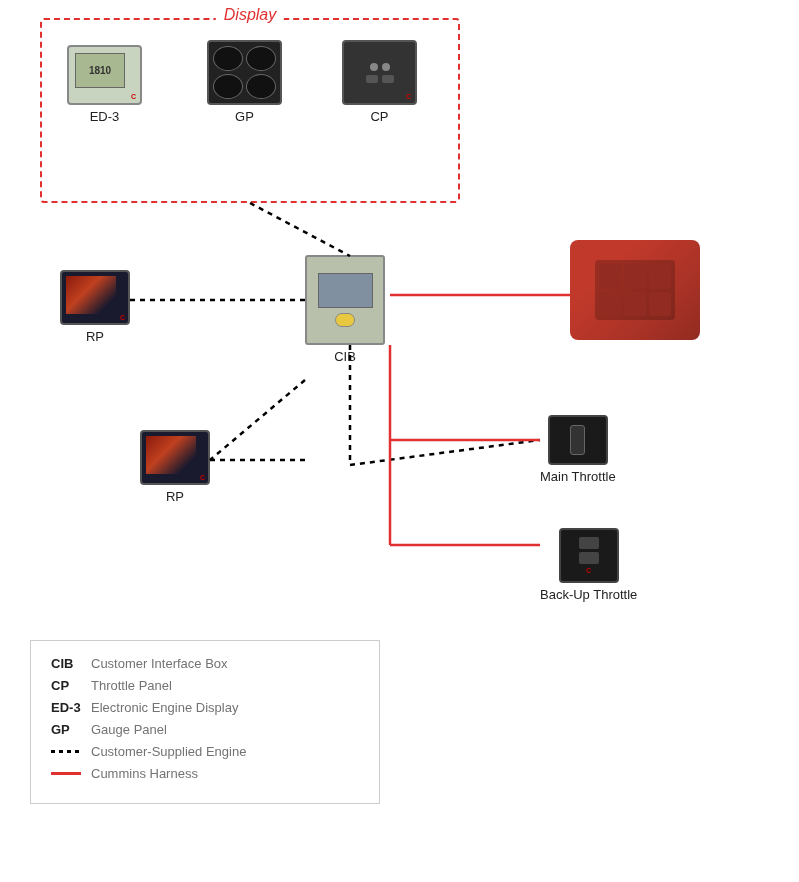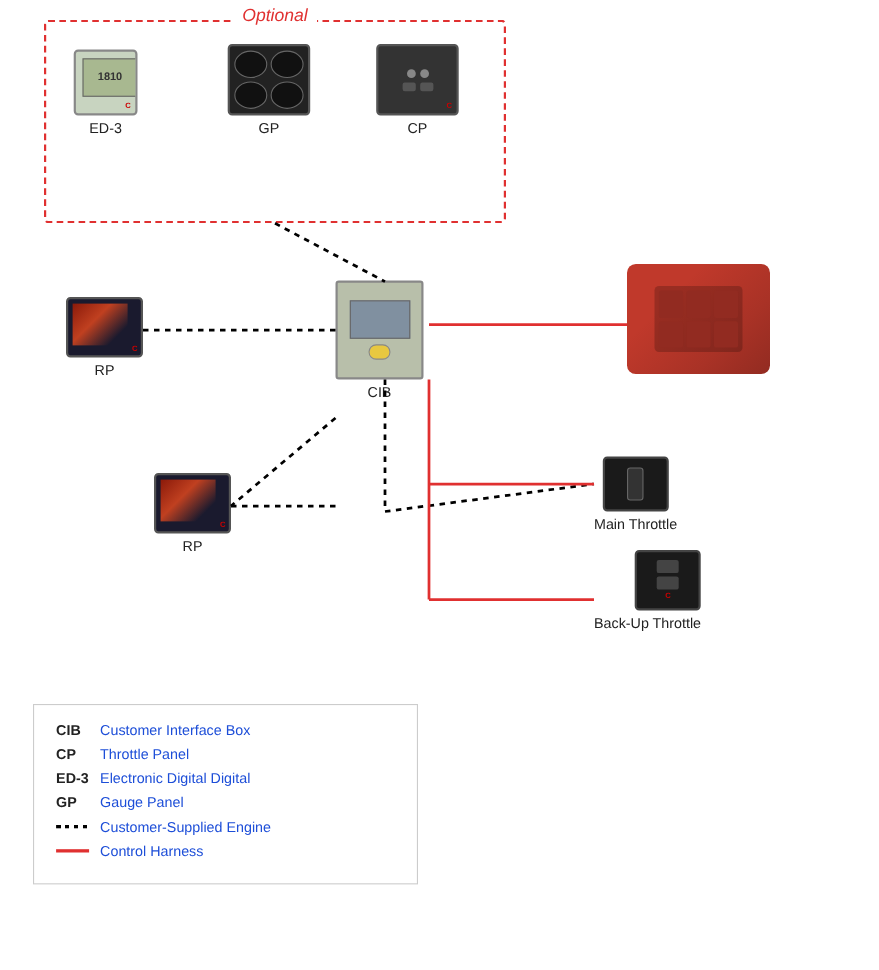--- a/index.html
+++ b/index.html
@@ -50,21 +50,21 @@
     }
     .device-label {
       font-size: 13px;
       color: #222;
       margin-top: 4px;
       text-align: center;
     }
 
     
     .ed3-box {
-      width: 58px;
+      width: 75px;
       height: 60px;
       background: #c8d4c0;
       border: 2px solid #888;
       border-radius: 4px;
       position: relative;
       overflow: hidden;
     }
     .ed3-screen {
       position: absolute;
       top: 6px; left: 6px;
@@ -292,21 +292,21 @@
       margin-bottom: 7px;
       font-size: 13px;
     }
     .legend-abbr {
       width: 40px;
       font-weight: bold;
       color: #222;
       flex-shrink: 0;
     }
     .legend-desc {
-      color: #1d4ed8;
+      color: #737373;
     }
     .legend-line-dotted {
       width: 30px;
       height: 3px;
       margin-right: 10px;
       background: repeating-linear-gradient(
         to right,
         #000 0px, #000 4px,
         transparent 4px, transparent 8px
       );
@@ -321,21 +321,21 @@
       width: 40px;
       flex-shrink: 0;
     }
   </style>
 </head>
 <body>
 
 <div class="diagram-area">
 
   <div class="optional-box">
-    <span class="optional-label">Optional</span>
+    <span class="optional-label">Display</span>
 
     <div class="device" style="position:absolute; top:25px; left:25px;">
       <div class="ed3-box">
         <div class="ed3-screen">
           <span>1810</span>
         </div>
         <div class="ed3-brand">C</div>
       </div>
       <div class="device-label">ED-3</div>
     </div>
@@ -403,21 +403,21 @@
     </div>
   </div>
 
   <div class="device" style="position:absolute; top:415px; left:540px;">
     <div class="throttle-main">
       <div class="throttle-handle"></div>
     </div>
     <div class="device-label">Main Throttle</div>
   </div>
 
-  <div class="device" style="position:absolute; top:500px; left:540px;align-items:flex-end;">
+  <div class="device" style="position:absolute; top:528px; left:540px;">
     <div class="throttle-backup">
       <div class="backup-btn"></div>
       <div class="backup-btn"></div>
       <div class="backup-brand">C</div>
     </div>
     <div class="device-label">Back-Up Throttle</div>
   </div>
 
   <svg class="connections-svg">
     <defs>
@@ -451,31 +451,31 @@
   <div class="legend-row">
     <span class="legend-abbr">CIB</span>
     <span class="legend-desc">Customer Interface Box</span>
   </div>
   <div class="legend-row">
     <span class="legend-abbr">CP</span>
     <span class="legend-desc">Throttle Panel</span>
   </div>
   <div class="legend-row">
     <span class="legend-abbr">ED-3</span>
-    <span class="legend-desc">Electronic Digital Digital</span>
+    <span class="legend-desc">Electronic Engine Display</span>
   </div>
   <div class="legend-row">
     <span class="legend-abbr">GP</span>
     <span class="legend-desc">Gauge Panel</span>
   </div>
   <div class="legend-row">
     <span class="legend-line-abbr">
       <div class="legend-line-dotted"></div>
     </span>
     <span class="legend-desc">Customer-Supplied Engine</span>
   </div>
   <div class="legend-row">
     <span class="legend-line-abbr">
       <div class="legend-line-solid"></div>
     </span>
-    <span class="legend-desc">Control Harness</span>
+    <span class="legend-desc">Cummins Harness</span>
   </div>
 </div>
 
 </body></html>

